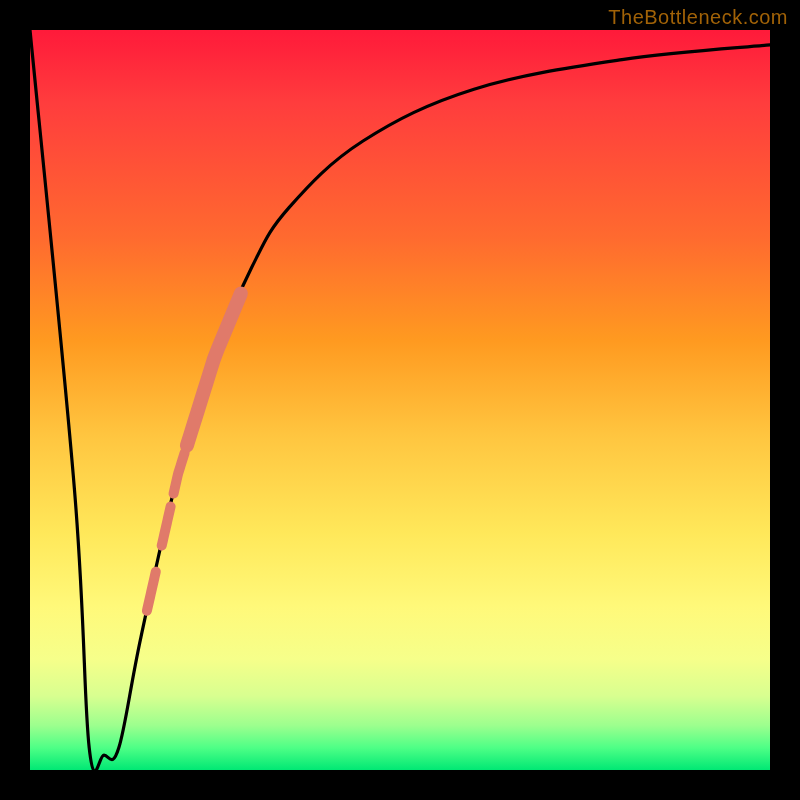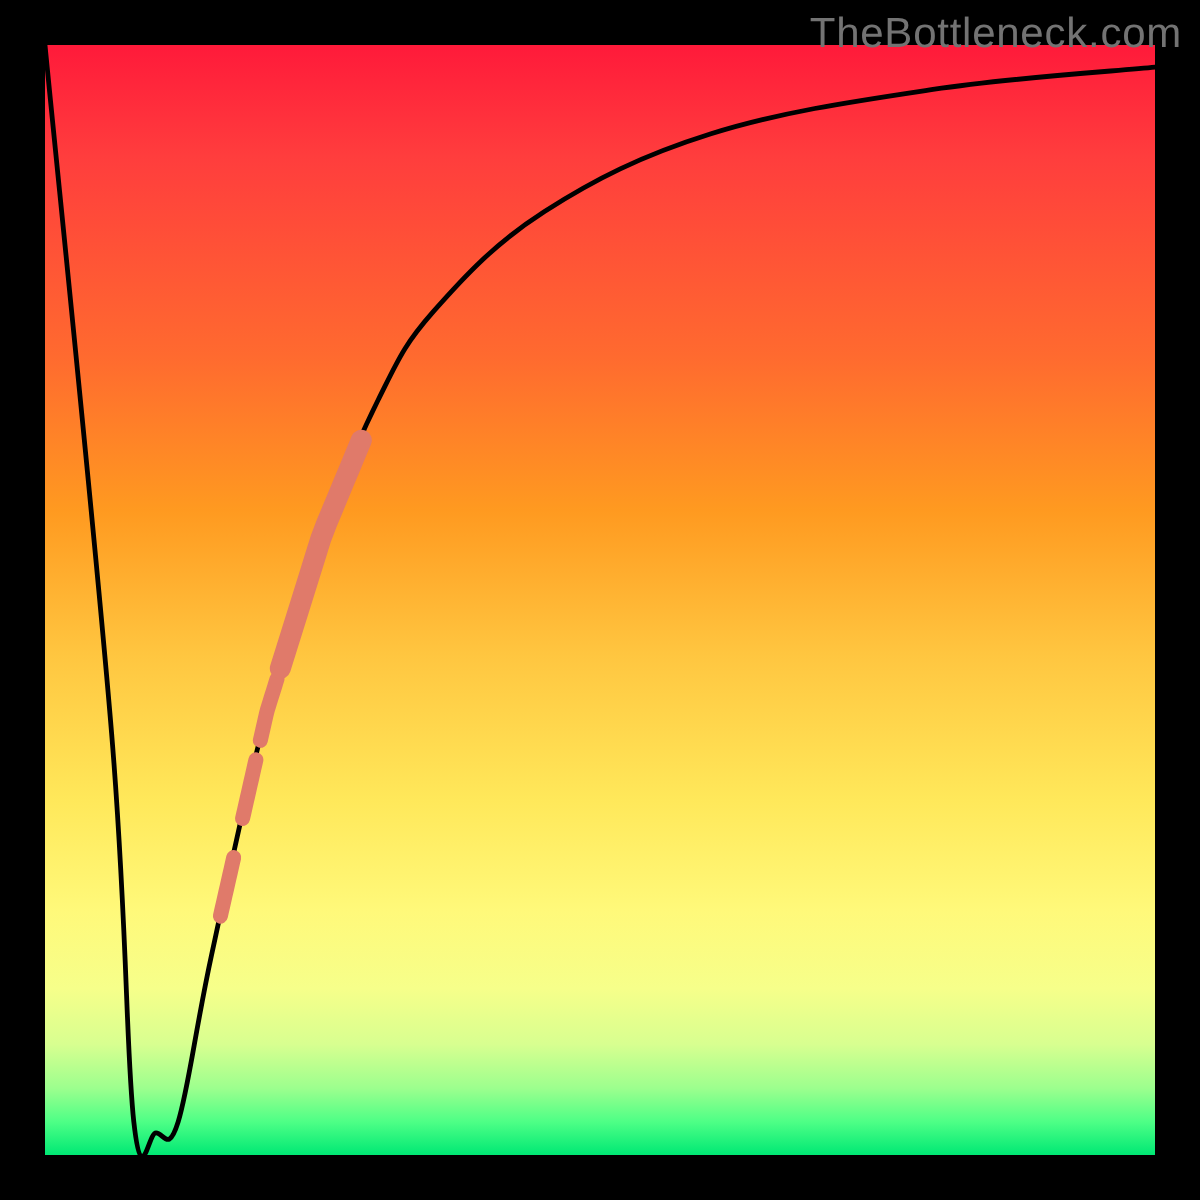--- a/index.html
+++ b/index.html
@@ -44,22 +44,22 @@
     position: absolute;
     inset: 0;
     width: 100%;
     height: 100%;
     overflow: visible;
   }
   .watermark {
     position: absolute;
     top: 6px;
     right: 12px;
-    color: #737373;
-    font-size: 28px;
+    color: #a16207;
+    font-size: 20px;
     letter-spacing: 0.5px;
     font-weight: 500;
     user-select: none;
   }
 </style>
 </head>
 <body>
 
 <div class="frame">
 

